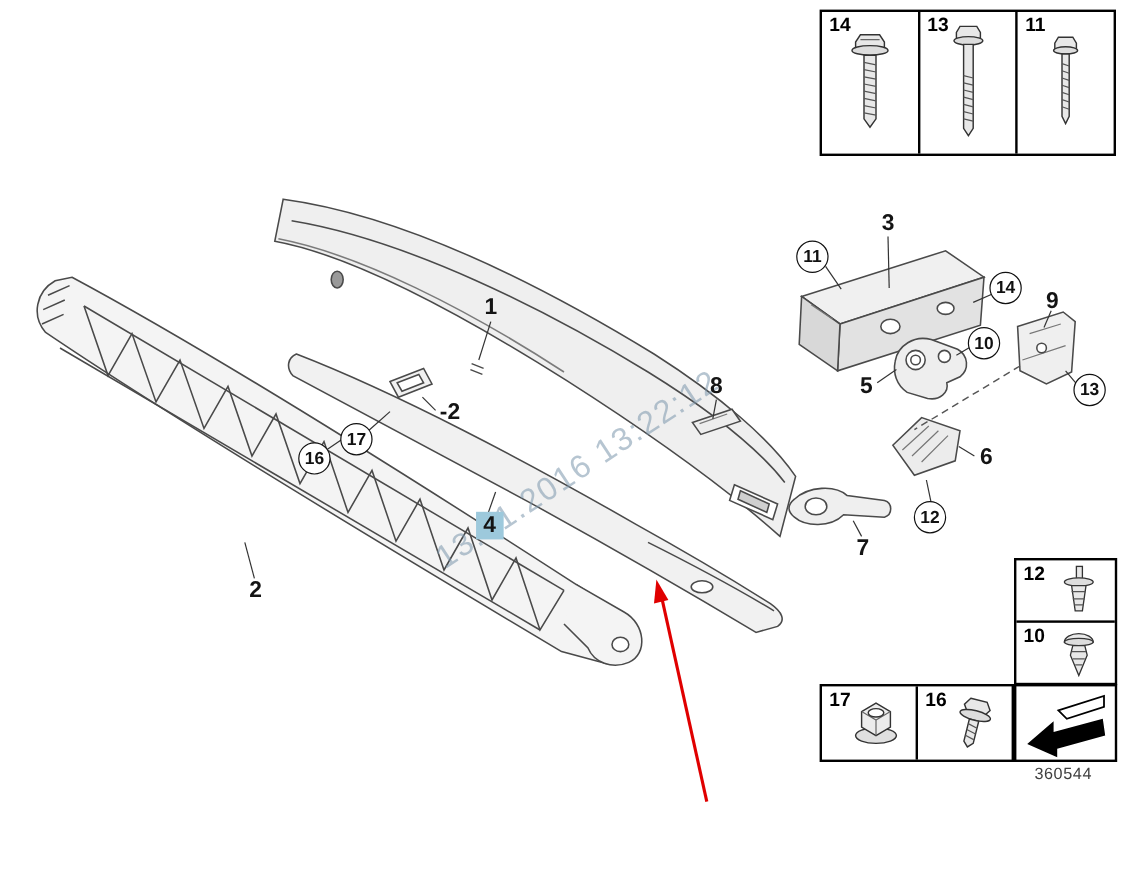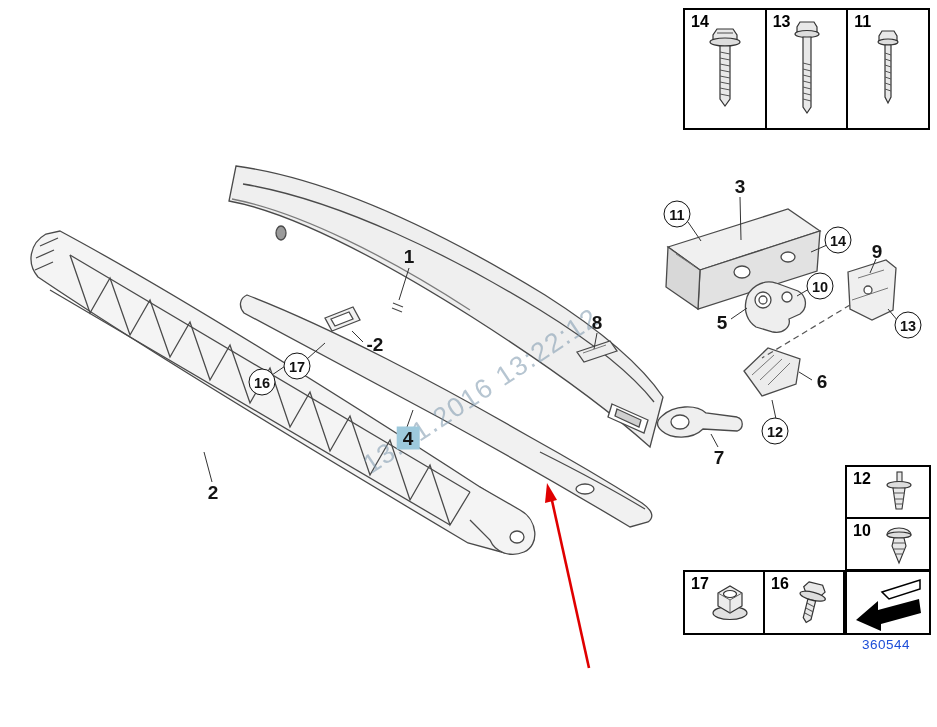--- a/index.html
+++ b/index.html
@@ -24,21 +24,21 @@
     display:flex; align-items:center; justify-content:center;
     font-size:14.5px; font-weight:600; color:#111;
     transform:translate(-50%,-50%); cursor:pointer;
   }
   .ftable { position:absolute; border:2px solid #000; background:#fff; display:flex; }
   .ftable.col { flex-direction:column; }
   .fcell { flex:1; position:relative; display:flex; align-items:center; justify-content:center; }
   .ftable:not(.col) .fcell + .fcell { border-left:2px solid #000; }
   .ftable.col .fcell + .fcell { border-top:2px solid #000; }
   .fnum { position:absolute; top:3px; left:6px; font-size:16px; font-weight:700; color:#000; }
-  .diagram-id { position:absolute; left:862px; top:637px; font-size:13.5px; color:#1d4ed8; letter-spacing:.5px; }
+  .diagram-id { position:absolute; left:862px; top:637px; font-size:13.5px; color:#404040; letter-spacing:.5px; }
 </style>
 </head>
 <body>
 
 <div class="stage">
 
   <svg class="art" width="937" height="727" viewBox="0 0 937 727">
 
     <g stroke="#4a4a4a" fill="#f4f4f4" stroke-width="1.3">
       <path d="M60,231 C170,290 330,390 480,487 L527,517 C536,537 526,556 505,553 L468,543 C300,443 128,338 38,277 C26,263 30,243 46,234 Z"></path>

